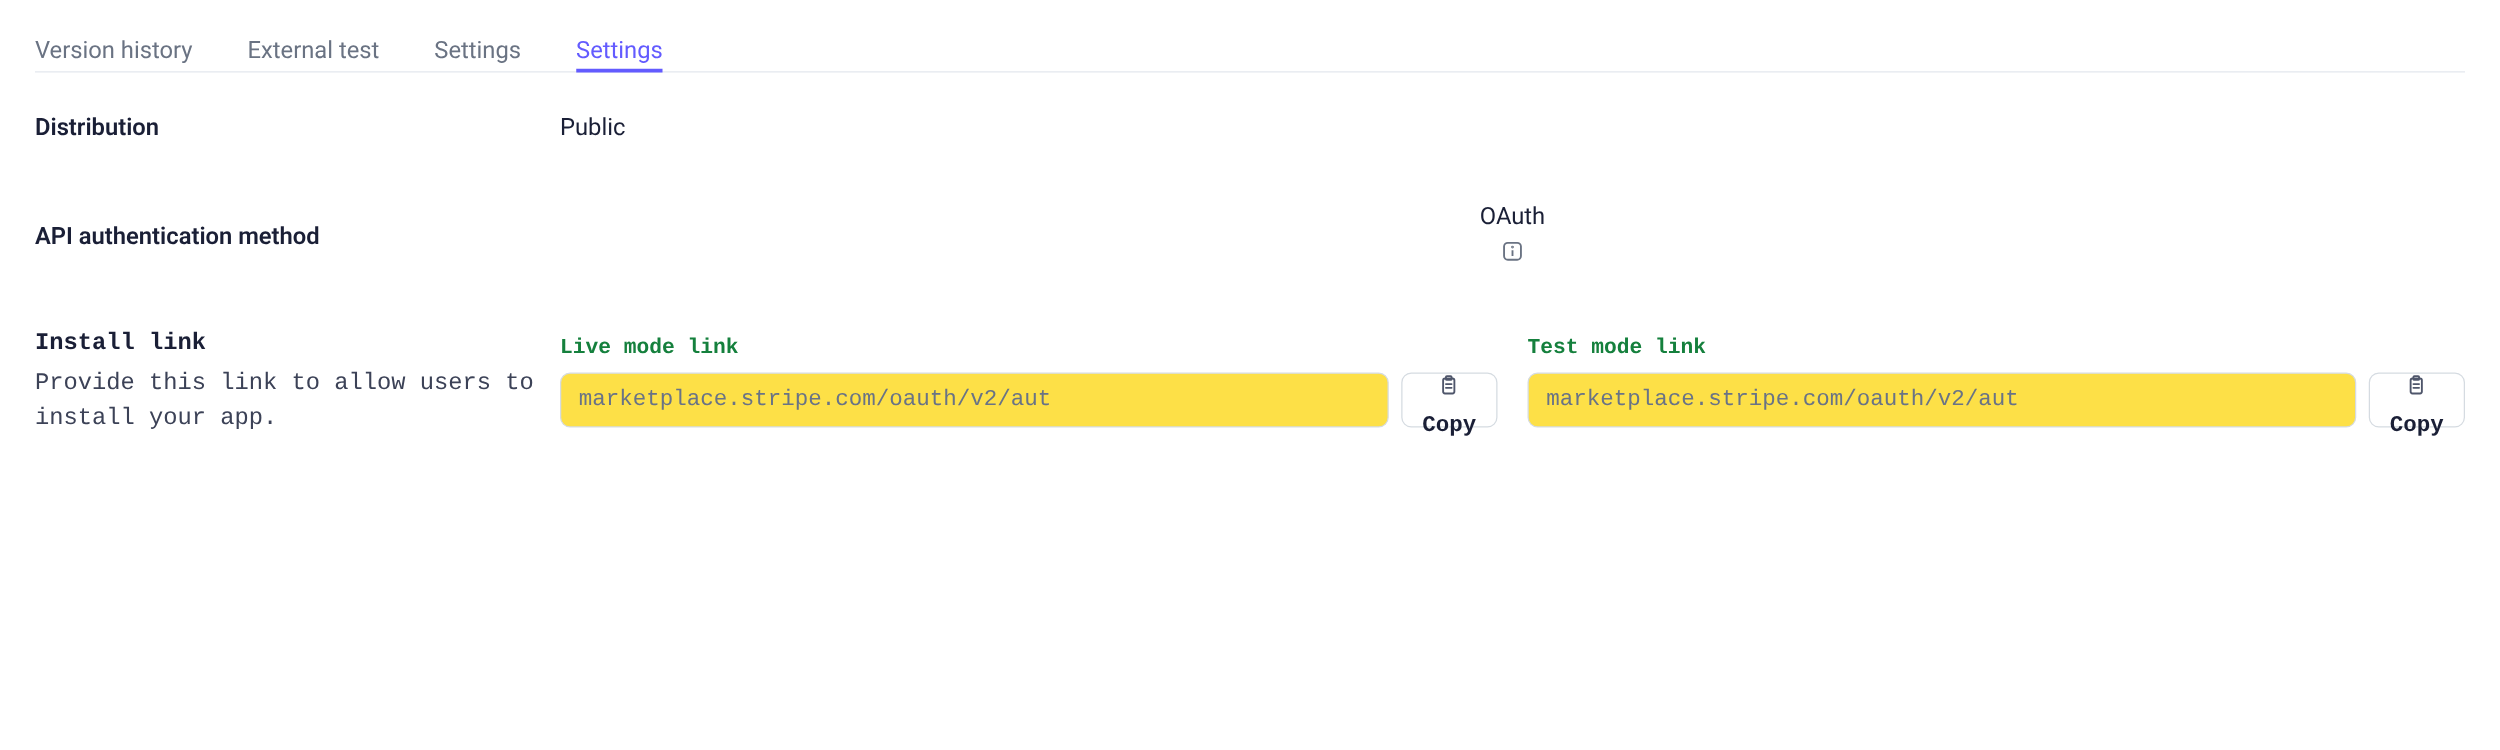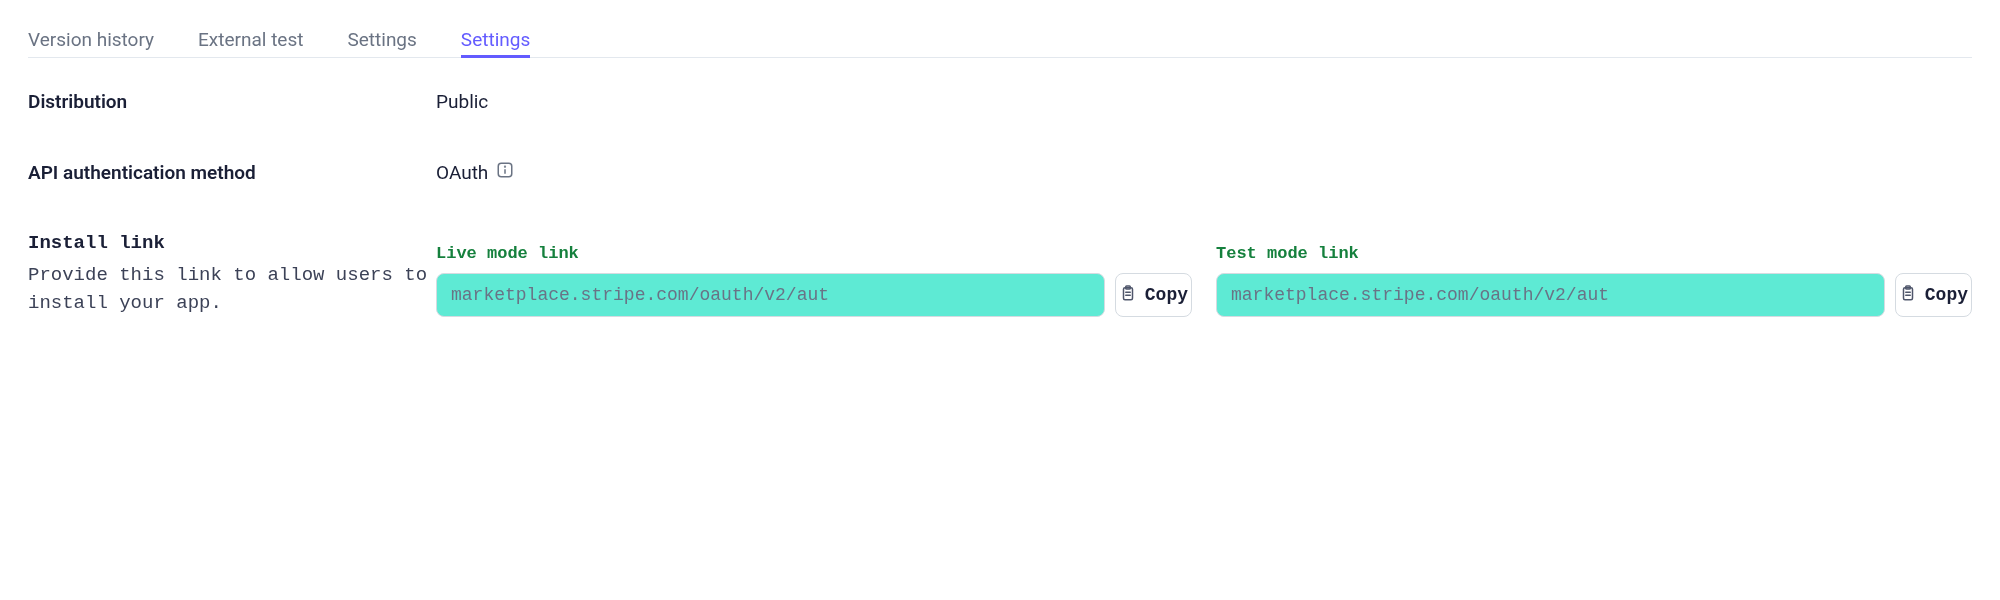--- a/index.html
+++ b/index.html
@@ -26,22 +26,23 @@
       cursor: pointer;
       border-bottom: 3px solid transparent;
       margin-bottom: -1px;
     }
     .tab.active {
       color: #635bff;
       border-bottom-color: #635bff;
     }
     .settings-row {
       display: flex;
-      align-items: flex-end;
+      align-items: center;
       margin-bottom: 48px;
+      gap: 12px;
     }
     .settings-row.last {
       margin-bottom: 0;
       font-family: Liberation Mono, monospace;
     }
     .settings-label-col {
       width: 408px;
       flex-shrink: 0;
     }
     .settings-label {
@@ -59,20 +60,21 @@
       flex: 1;
     }
     .settings-value {
       font-size: 19px;
       color: #1a1f36;
     }
     .value-with-icon {
       display: flex;
       align-items: center;
       gap: 8px;
+      flex-direction: column;
     }
     .info-icon-svg {
       width: 18px;
       height: 18px;
       stroke: #6a7383;
       fill: none;
     }
     .link-fields {
       display: flex;
       gap: 24px;
@@ -92,42 +94,43 @@
       display: flex;
       gap: 10px;
       align-items: stretch;
     }
     .link-input {
       flex: 1;
       min-width: 0;
       height: 44px;
       border: 1px solid #d5dbe1;
       border-radius: 8px;
-      background: #5eead4;
+      background: #fde047;
       color: #697386;
       padding: 0 14px;
       font-size: 18px;
       font-family: inherit;
       overflow: hidden;
       text-overflow: clip;
     }
     .copy-button {
       display: flex;
       align-items: center;
       gap: 8px;
       height: 44px;
-      padding: 0 3px;
+      padding: 0 16px;
       border: 1px solid #d5dbe1;
       border-radius: 8px;
       background: #ffffff;
       color: #1a1f36;
       font-size: 18px;
       font-weight: 600;
       cursor: pointer;
       font-family: inherit;
+      flex-direction: column;
     }
     .clipboard-svg {
       width: 18px;
       height: 18px;
       stroke: #4f566b;
       fill: none;
     }
     .warning-text {
       color: #b54708;
       font-size: 17px;

